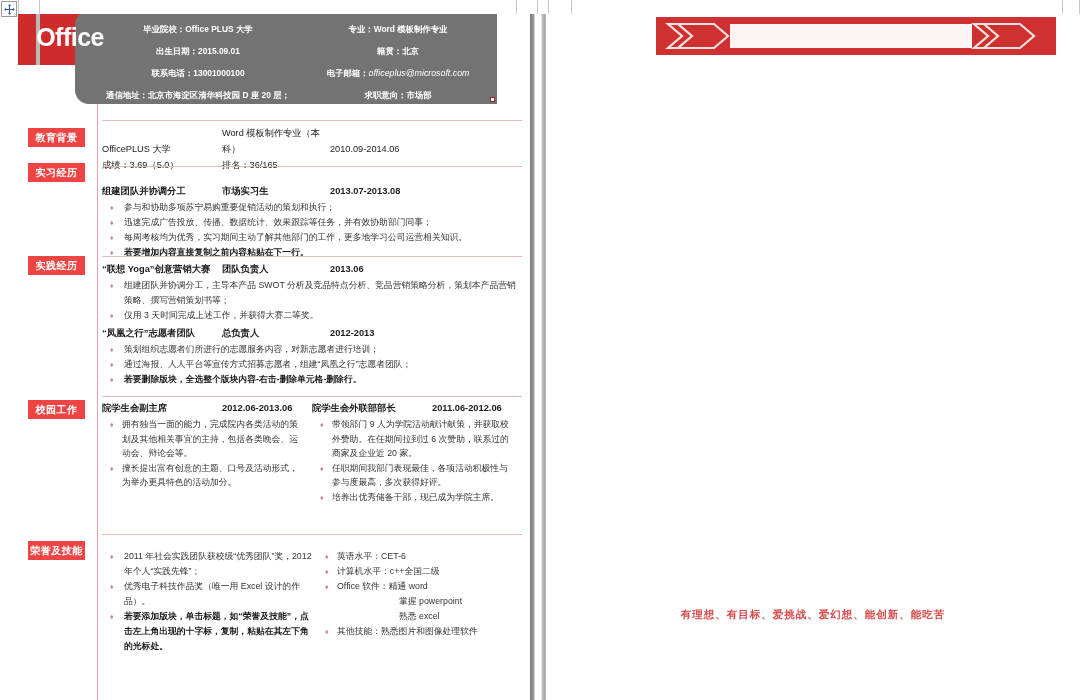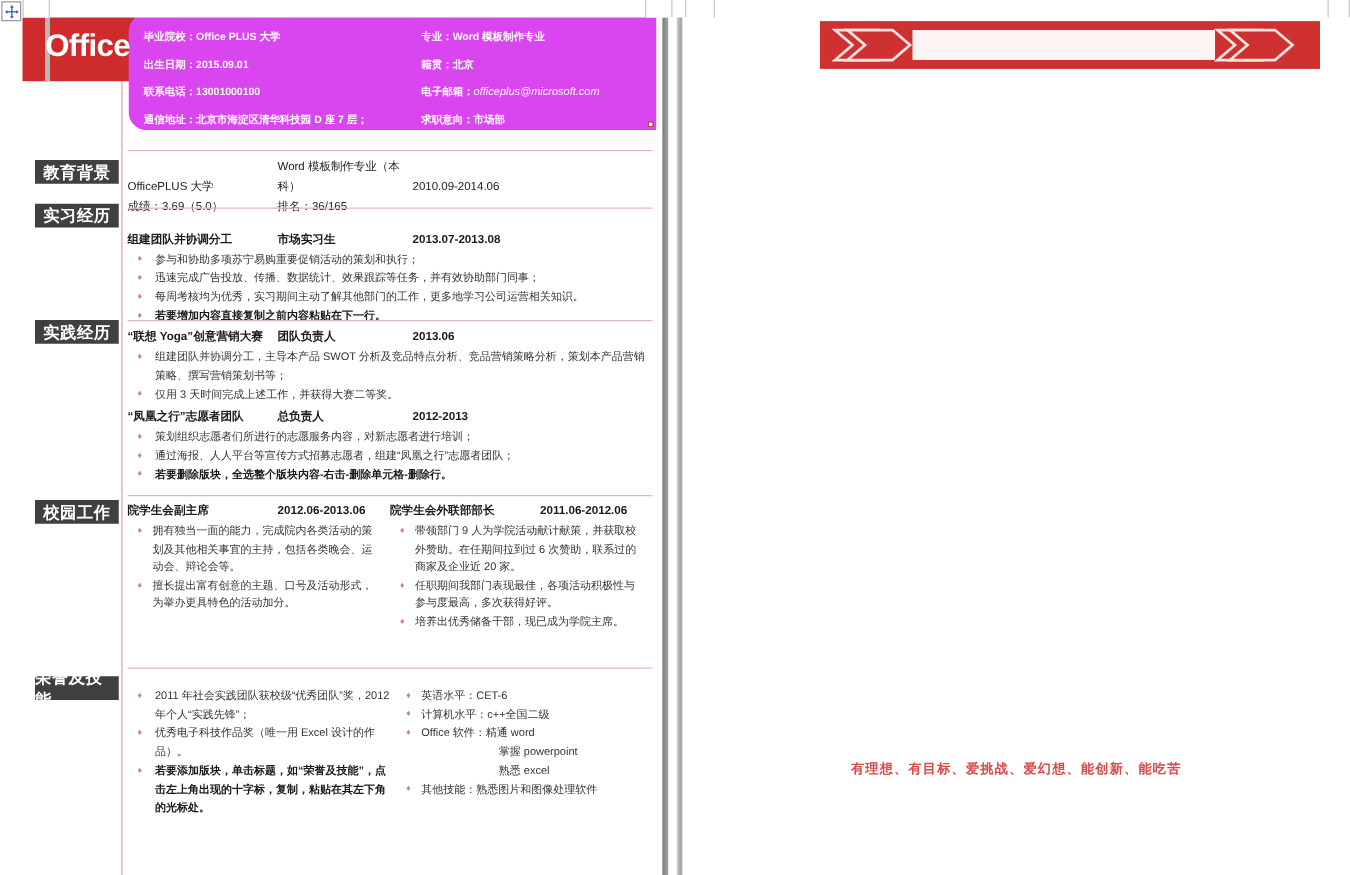--- a/index.html
+++ b/index.html
@@ -39,33 +39,34 @@
   .logo-tab {
     position: absolute; left: 18px; top: 10px; width: 90px; height: 55px;
     background: #ce2c2c; display: flex; align-items: center; justify-content: flex-end;
     padding-right: 4px;
     padding-left: 45px;
   }
   .logo-tab .bar { position: absolute; left: 18px; top: 0; width: 4px; height: 55px; background: #b9b9b9; }
   .logo-word { color: #ffffff; font-size: 25px; font-weight: bold; letter-spacing: -0.5px; line-height: 1; position: relative; z-index: 2; }
 
   .hdr-card {
-    position: absolute; left: 103px; top: 11px; width: 422px; height: 93px;
-    background: #d946ef; border-radius: 14px 0 0 14px;
+    position: absolute; left: 75px; top: 11px; width: 422px; height: 93px;
+    background: #737373; border-radius: 14px 0 0 14px;
     padding: 8px 10px 0 12px;
+    text-align: center;
   }
   .hdr-grid { display: grid; grid-template-columns: 222px 1fr; row-gap: 2px; }
   .hdr-item { color: #ffffff; font-size: 8.4px; line-height: 20px; white-space: nowrap; }
   .hdr-item .k { font-weight: bold; }
   .hdr-item .v { font-weight: bold; }
   .hdr-item.mail .v { font-weight: normal; font-size: 8.8px; font-style: italic; }
   .hdr-handle { position: absolute; right: 2px; bottom: 2px; width: 5px; height: 5px; background: #ffffff; border: 1px solid #a32020; }
   .sec-tag {
-    position: absolute; left: 28px; width: 67px; height: 19px;
-    background: #404040; color: #fff; font-size: 13px; font-weight: bold;
+    position: absolute; left: 28px; width: 57px; height: 19px;
+    background: #ef4444; color: #fff; font-size: 10px; font-weight: bold;
     display: flex; align-items: center; justify-content: center; letter-spacing: 0.5px;
   }
   .sec-body { position: absolute; left: 102px; width: 420px; }
   .sec-rule { position: absolute; left: 102px; width: 420px; height: 1px; background: #e2b8bb; }
 
   .job-line { display: flex; font-size: 9.3px; color: #1b1b1b; font-weight: bold; line-height: 15px; }
   .job-line .t1 { width: 120px; }
   .job-line .t2 { width: 108px; }
   .job-line .t3 { width: auto; }
 
@@ -139,21 +140,21 @@
           </div>
 
           <div class="hdr-item">
             <span class="k">联系电话：</span><span class="v">13001000100</span>
           </div>
           <div class="hdr-item mail">
             <span class="k">电子邮箱：</span><span class="v">officeplus@microsoft.com</span>
           </div>
 
           <div class="hdr-item">
-            <span class="k">通信地址：</span><span class="v">北京市海淀区清华科技园 D 座 7 层；</span>
+            <span class="k">通信地址：</span><span class="v">北京市海淀区清华科技园 D 座 20 层；</span>
           </div>
           <div class="hdr-item">
             <span class="k">求职意向：</span><span class="v">市场部</span>
           </div>
         </div>
         <div class="hdr-handle"></div>
       </div>
 
       <div class="sec-rule" style="top:120px"></div>
       <div class="sec-tag" style="top:128px">教育背景</div>

